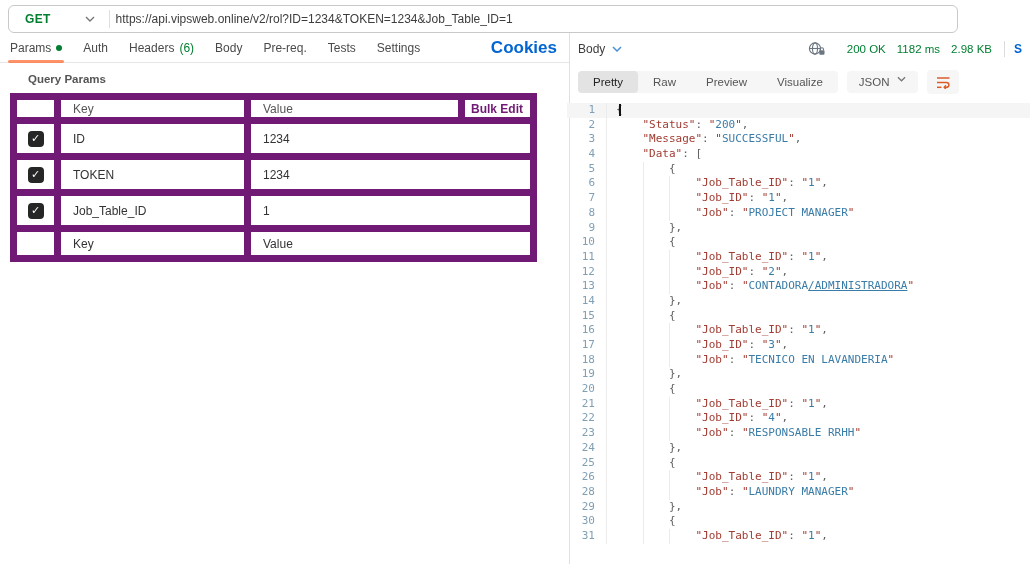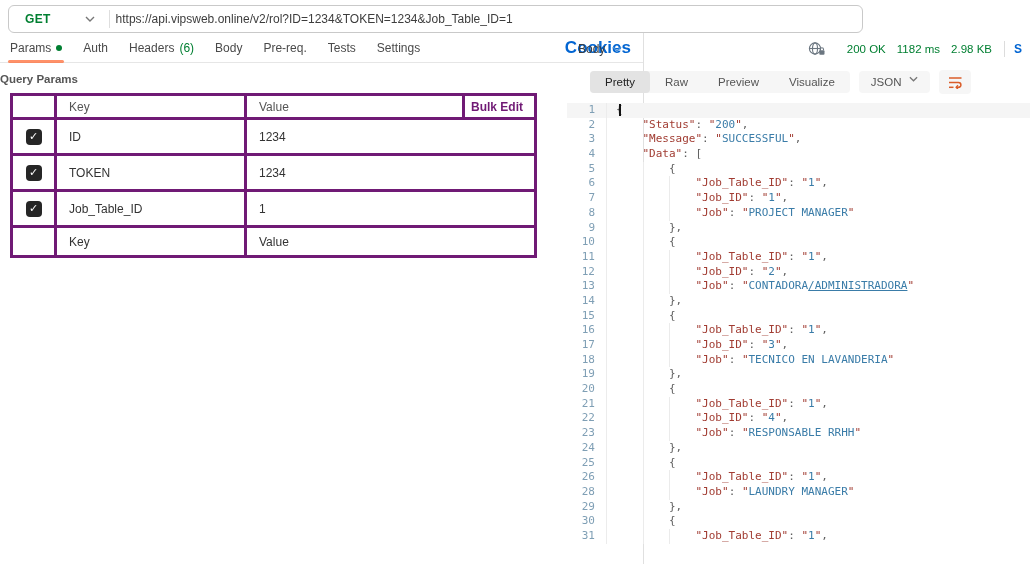--- a/index.html
+++ b/index.html
@@ -1,44 +1,44 @@
 <!DOCTYPE html>
 <html><head>
 <meta charset="utf-8">
 <style>
   * { margin:0; padding:0; box-sizing:border-box; }
   html,body { width:1030px; height:564px; overflow:hidden; background:#fff;
     font-family:"Liberation Sans", sans-serif; color:#3d3d3d; }
 
   
-  .url-bar { position:absolute; left:8px; top:5px; width:855px; height:28px;
+  .url-bar { position:absolute; left:8px; top:5px; width:950px; height:28px;
     border:1px solid #c9c9c9; border-radius:6px; display:flex; align-items:center; background:#fff; }
   .method { color:#007f31; font-weight:700; font-size:12px; letter-spacing:.3px; padding:0 34px 0 16px; }
   .method-chevron { color:#777; display:flex; margin-right:14px; }
   .vdiv { width:1px; height:18px; background:#dedede; }
   .url-text { margin-left:6px; font-size:12px; color:#3d3d3d; white-space:nowrap; }
 
   
-  .left-panel  { position:absolute; left:0; top:33px; width:644px; bottom:0; border-right:1px solid #e0e0e0; }
+  .left-panel  { position:absolute; left:0; top:33px; width:570px; bottom:0; border-right:1px solid #e0e0e0; }
   .right-panel { position:absolute; left:567px; top:33px; right:0; bottom:0; overflow:hidden; }
 
   
   .req-tabs { height:30px; display:flex; align-items:center; padding:0 12px 0 10px;
     border-bottom:1px solid #e6e6e6; font-size:12px; color:#4a4a4a; }
   .req-tab { margin-right:21px; position:relative; display:flex; align-items:center; gap:5px; cursor:default; }
   .req-tab .dot { width:6px; height:6px; border-radius:50%; background:#007f31; }
   .req-tab.active::after { content:""; position:absolute; left:-2px; right:-2px; bottom:-8px;
     height:3px; background:#ff6c37; border-radius:2px; opacity:.75; }
   .tab-count { color:#007f31; }
   .cookies-link { margin-left:auto; color:#0265d2; font-weight:700; font-size:17px; }
 
   
-  .qp-title { font-size:11.5px; font-weight:700; color:#555; margin:10px 0 8px 0; }
+  .qp-title { font-size:11.5px; font-weight:700; color:#555; margin:10px 0 8px 28px; }
   .qp-table { margin-left:10px; width:527px; border-collapse:collapse; table-layout:fixed; }
-  .qp-table th, .qp-table td { border:3px solid #701a75; font-weight:400; }
+  .qp-table th, .qp-table td { border:7px solid #701a75; font-weight:400; }
   .qp-table th { height:24px; font-size:12px; color:#555; text-align:left; padding-left:12px; }
   .qp-table td { height:36px; font-size:12px; color:#333; padding-left:12px; }
   .col-cb { width:44px; }
   .col-key { width:190px; }
   .col-bulk { width:72px; }
   th.bulk { font-weight:700; color:#701a75; padding-left:6px; padding-right:6px; }
   td.cb-cell, th.cb-cell { padding:0; text-align:center; vertical-align:middle; }
   .checkbox { display:inline-flex; width:16px; height:16px; background:#262626; border-radius:4px;
     align-items:center; justify-content:center; color:#fff; font-size:11px; line-height:1; }
   .ph { color:#9e9e9e; }
@@ -49,21 +49,21 @@
   .resp-view { display:flex; align-items:center; gap:7px; color:#3d3d3d; }
   .resp-view .chev { color:#4a90d9; display:flex; }
   .resp-right { margin-left:auto; display:flex; align-items:center; }
   .net-icon { display:flex; margin-right:10px; }
   .stat { color:#007f31; font-size:11.5px; margin-left:11px; }
   .stat:first-of-type { margin-left:0; }
   .save-div { width:1px; height:16px; background:#dcdcdc; margin:0 9px 0 12px; }
   .save-label { color:#0265d2; font-weight:700; font-size:12px; white-space:nowrap; }
 
   
-  .resp-toolbar { height:36px; display:flex; align-items:center; padding:0 11px; gap:9px;margin-left:12px; }
+  .resp-toolbar { height:36px; display:flex; align-items:center; padding:0 11px; gap:9px; }
   .seg { display:flex; background:#f6f6f6; border-radius:4px; }
   .seg-item { padding:5px 15px; font-size:11.5px; color:#555; border-radius:4px; }
   .seg-item.active { background:#e3e3e3; color:#222; }
   .json-btn { display:flex; align-items:flex-start; gap:8px; background:#f6f6f6; border-radius:4px;
     padding:5px 12px; font-size:11.5px; color:#555; }
   .json-btn .chev { color:#777; display:flex; }
   .wrap-btn { background:#f6f6f6; border-radius:4px; width:32px; height:24px;
     display:flex; align-items:center; justify-content:center; }
 
   

